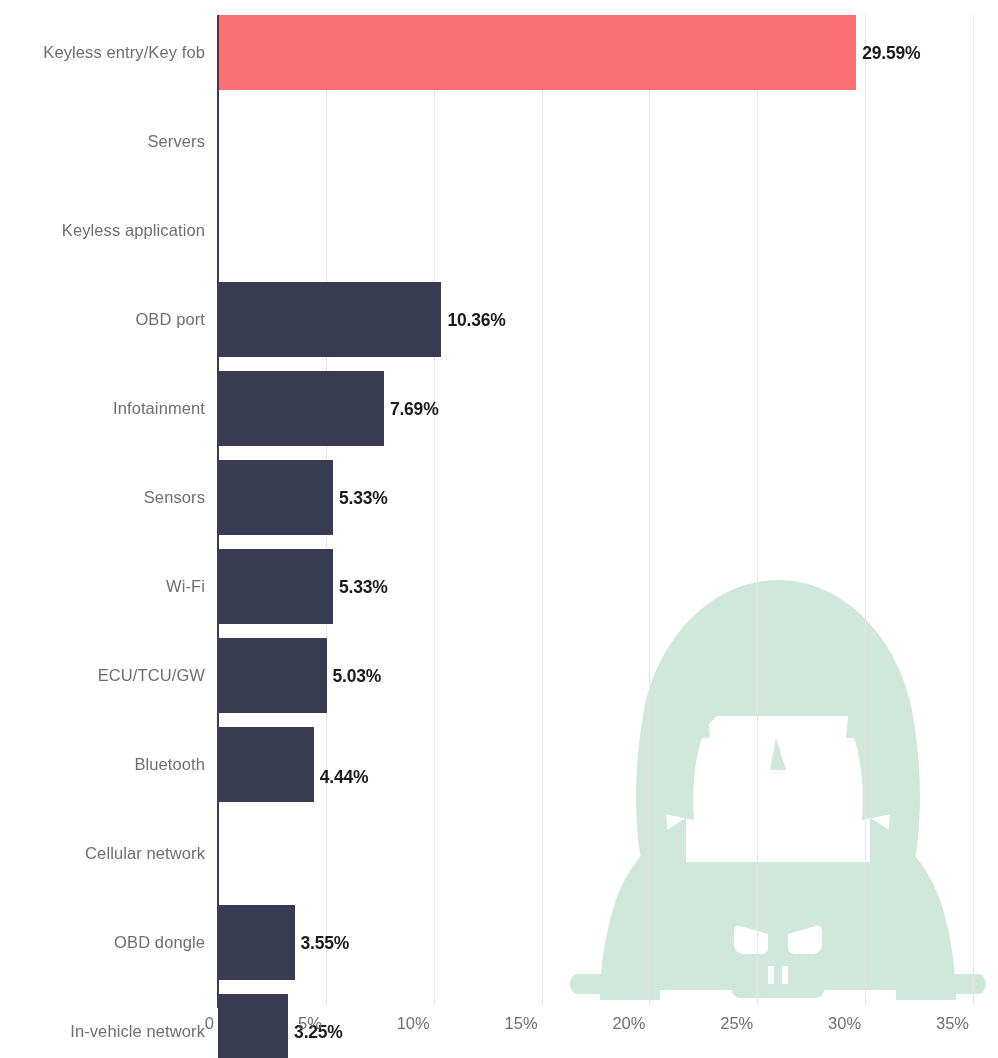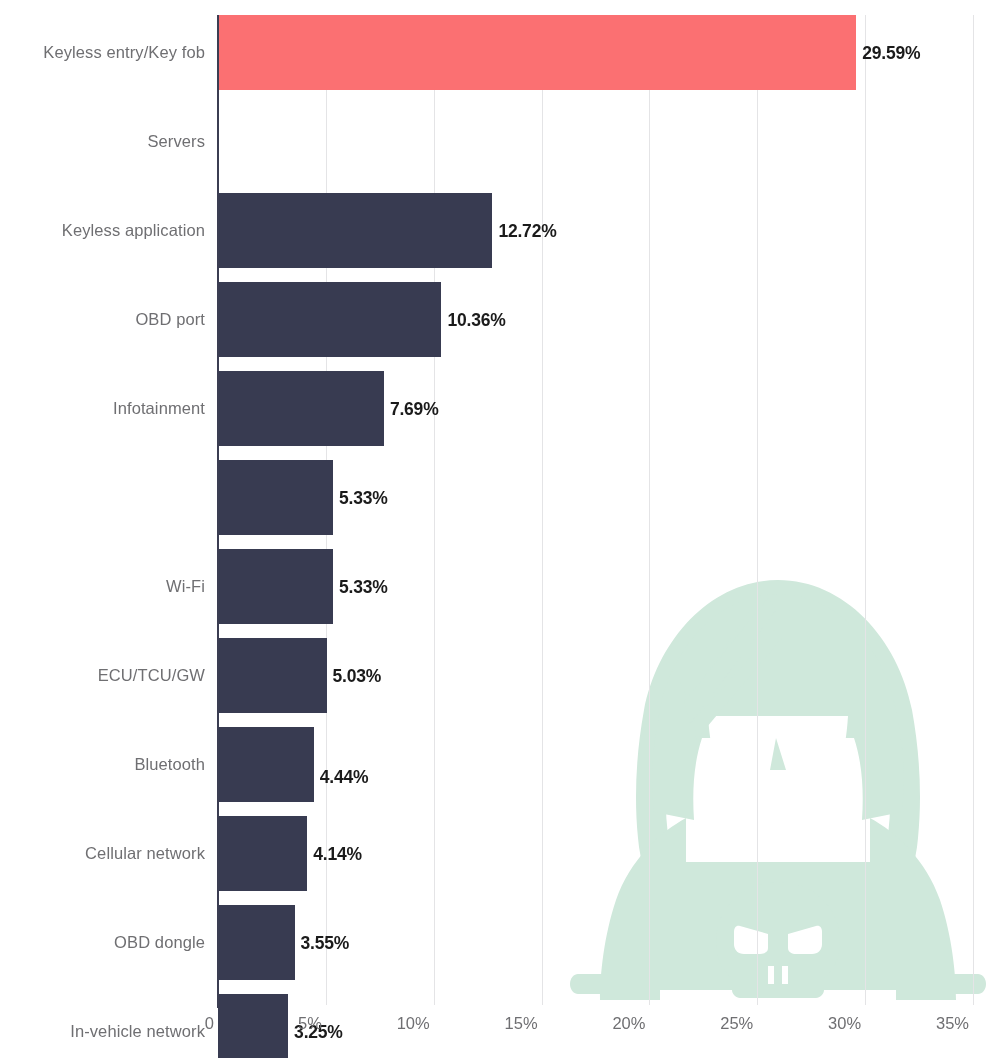--- a/index.html
+++ b/index.html
@@ -230,37 +230,34 @@
     </div>
 
   <div id="y-axis-line"></div>
 
   <div id="cat-labels">
       <div class="cat-label" style="top: 0px;">Keyless entry/Key fob</div>
       <div class="cat-label" style="top: 89px;">Servers</div>
       <div class="cat-label" style="top: 178px;">Keyless application</div>
       <div class="cat-label" style="top: 267px;">OBD port</div>
       <div class="cat-label" style="top: 356px; margin-left: 12px;">Infotainment</div>
+      <div class="cat-label" style="top: 445px;">Sensors</div>
       <div class="cat-label" style="top: 534px;">Wi-Fi</div>
       <div class="cat-label" style="top: 623px;">ECU/TCU/GW</div>
       <div class="cat-label" style="top: 712px;">Bluetooth</div>
       <div class="cat-label" style="top: 801px;">Cellular network</div>
       <div class="cat-label" style="top: 890px;">OBD dongle</div>
       <div class="cat-label" style="top: 979px;">In-vehicle network</div>
     </div>
 
   <div id="bars-layer">
       <div class="bar-row" style="top: 0px;">
         <div class="bar highlight" title="Keyless entry/Key fob 29.59%" style="width: 638.299px;"></div>
         <div class="bar-value" style="left: 638.299px;">29.59%</div>
       </div>
-      <div class="bar-row" style="top: 178px;">
-        <div class="bar" title="Mobile application 12.72%" style="width: 274.389px;"></div>
-        <div class="bar-value" style="left: 274.389px;">12.72%</div>
-      </div>
       <div class="bar-row" style="top: 267px;">
         <div class="bar" title="OBD port 10.36%" style="width: 223.48px;"></div>
         <div class="bar-value" style="left: 223.48px;">10.36%</div>
       </div>
       <div class="bar-row" style="top: 356px;">
         <div class="bar" title="Infotainment 7.69%" style="width: 165.884px;"></div>
         <div class="bar-value" style="left: 165.884px;">7.69%</div>
       </div>
       <div class="bar-row" style="top: 445px;">
         <div class="bar" title="Sensors 5.33%" style="width: 114.976px;"></div>
@@ -270,24 +267,20 @@
         <div class="bar" title="Wi-Fi 5.33%" style="width: 114.976px;"></div>
         <div class="bar-value" style="left: 114.976px;">5.33%</div>
       </div>
       <div class="bar-row" style="top: 623px;">
         <div class="bar" title="ECU/TCU/GW 5.03%" style="width: 108.504px;"></div>
         <div class="bar-value" style="left: 108.504px;">5.03%</div>
       </div>
       <div class="bar-row" style="top: 712px;">
         <div class="bar" title="Bluetooth 4.44%" style="width: 95.7771px;"></div>
         <div class="bar-value" style="left: 95.7771px; margin-top: 12px;">4.44%</div>
-      </div>
-      <div class="bar-row" style="top: 801px;">
-        <div class="bar" title="Cellular network 4.14%" style="width: 89.3057px;"></div>
-        <div class="bar-value" style="left: 89.3057px;">4.14%</div>
       </div>
       <div class="bar-row" style="top: 890px;">
         <div class="bar" title="OBD dongle 3.55%" style="width: 76.5786px;"></div>
         <div class="bar-value" style="left: 76.5786px;">3.55%</div>
       </div>
       <div class="bar-row" style="top: 979px;">
         <div class="bar" title="In-vehicle network 3.25%" style="width: 70.1071px;"></div>
         <div class="bar-value" style="left: 70.1071px;">3.25%</div>
       </div>
     </div>

